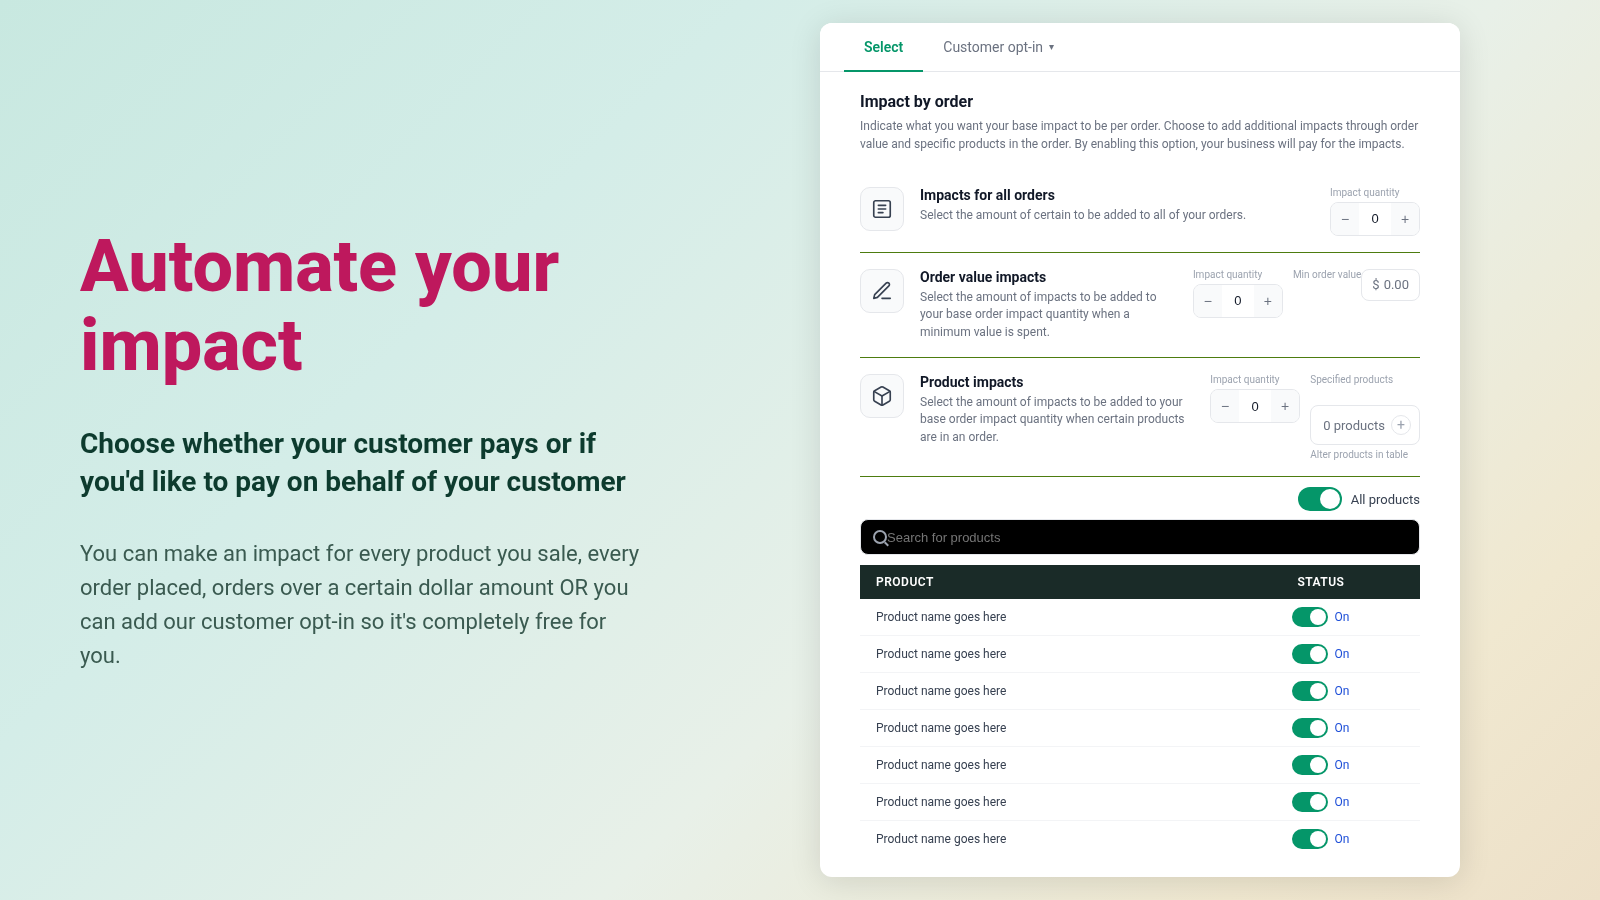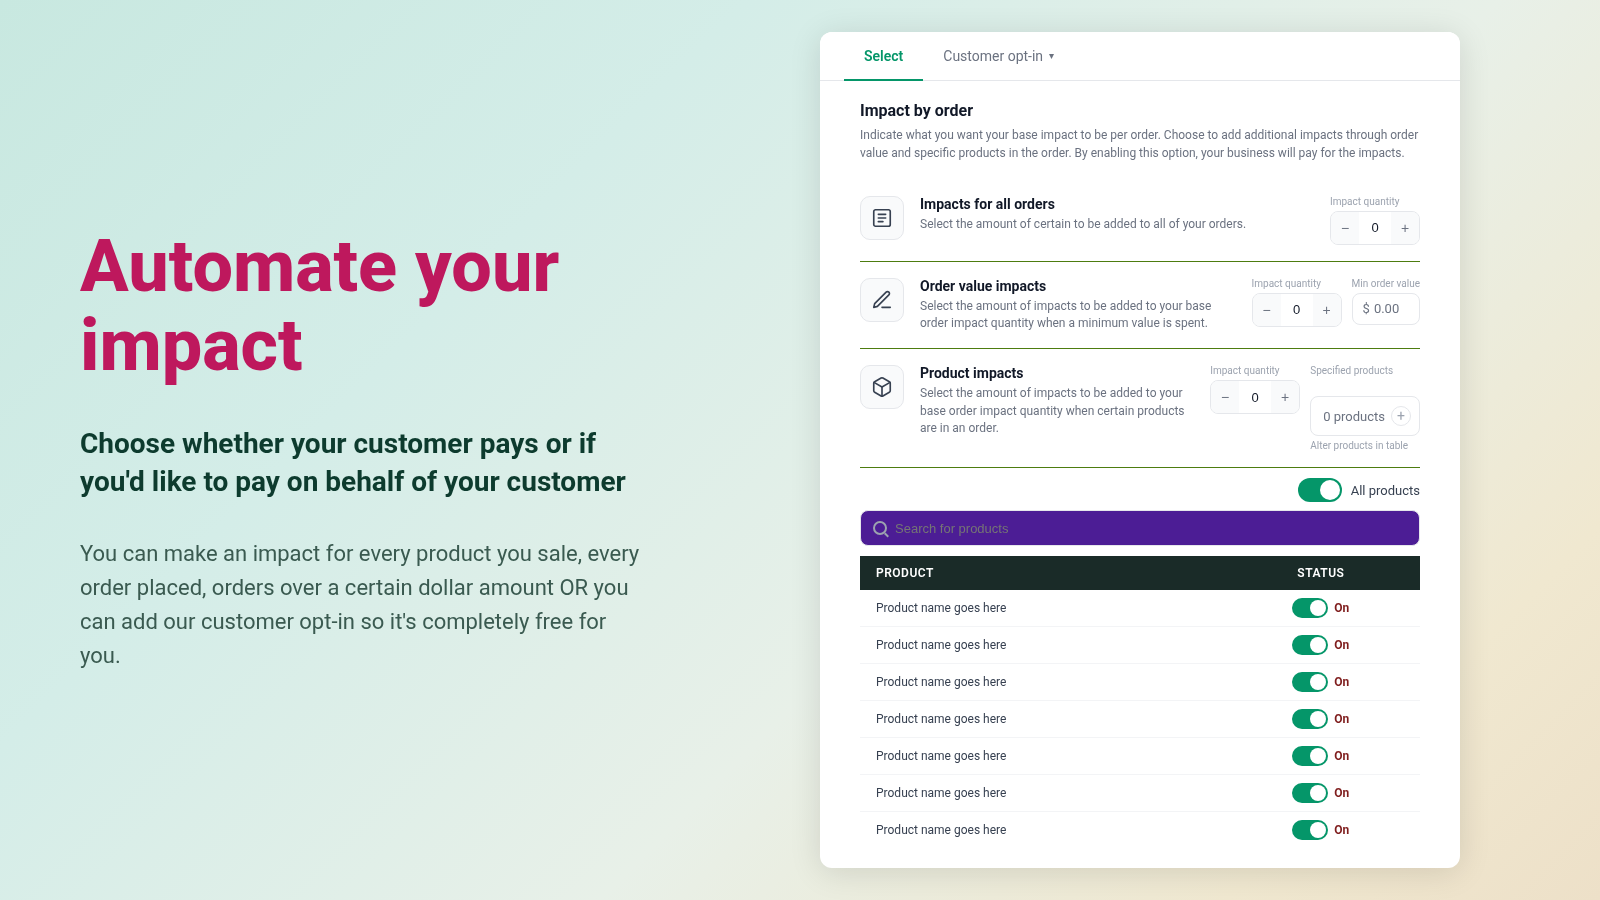--- a/index.html
+++ b/index.html
@@ -207,21 +207,21 @@
       text-align: center;
       font-size: 13px;
       color: #111827;
       border: none;
       outline: none;
       background: transparent;
     }
 
     .min-order-box {
       display: flex;
-      flex-direction: column;
+      flex-direction: row;
     }
 
     .min-order-label {
       font-size: 10px;
       color: #9ca3af;
       margin-bottom: 4px;
     }
 
     .min-order-input {
       display: flex;
@@ -322,23 +322,23 @@
     }
 
     
     .search-box {
       display: flex;
       align-items: center;
       border: 1px solid #e5e7eb;
       border-radius: 8px;
       padding: 0 12px;
       height: 36px;
-      gap: 8px;
+      gap: 0;
       margin-bottom: 10px;
-      background: #4c1d95;
+      background: #000000;
     }
 
     .search-icon {
       width: 14px;
       height: 14px;
       border: 2px solid #9ca3af;
       border-radius: 50%;
       position: relative;
       flex-shrink: 0;
     }
@@ -429,22 +429,21 @@
 
     .status-cell {
       display: flex;
       align-items: center;
       justify-content: center;
       gap: 6px;
     }
 
     .status-on {
       font-size: 12px;
-      color: #7f1d1d;
-      font-weight: bold;
+      color: #1d4ed8;
     }
   </style>
 </head>
 <body>
 
 <div class="left-panel">
   <h1 class="main-heading">
     <span>Automate your</span><br>
     <span>impact</span>
   </h1>

